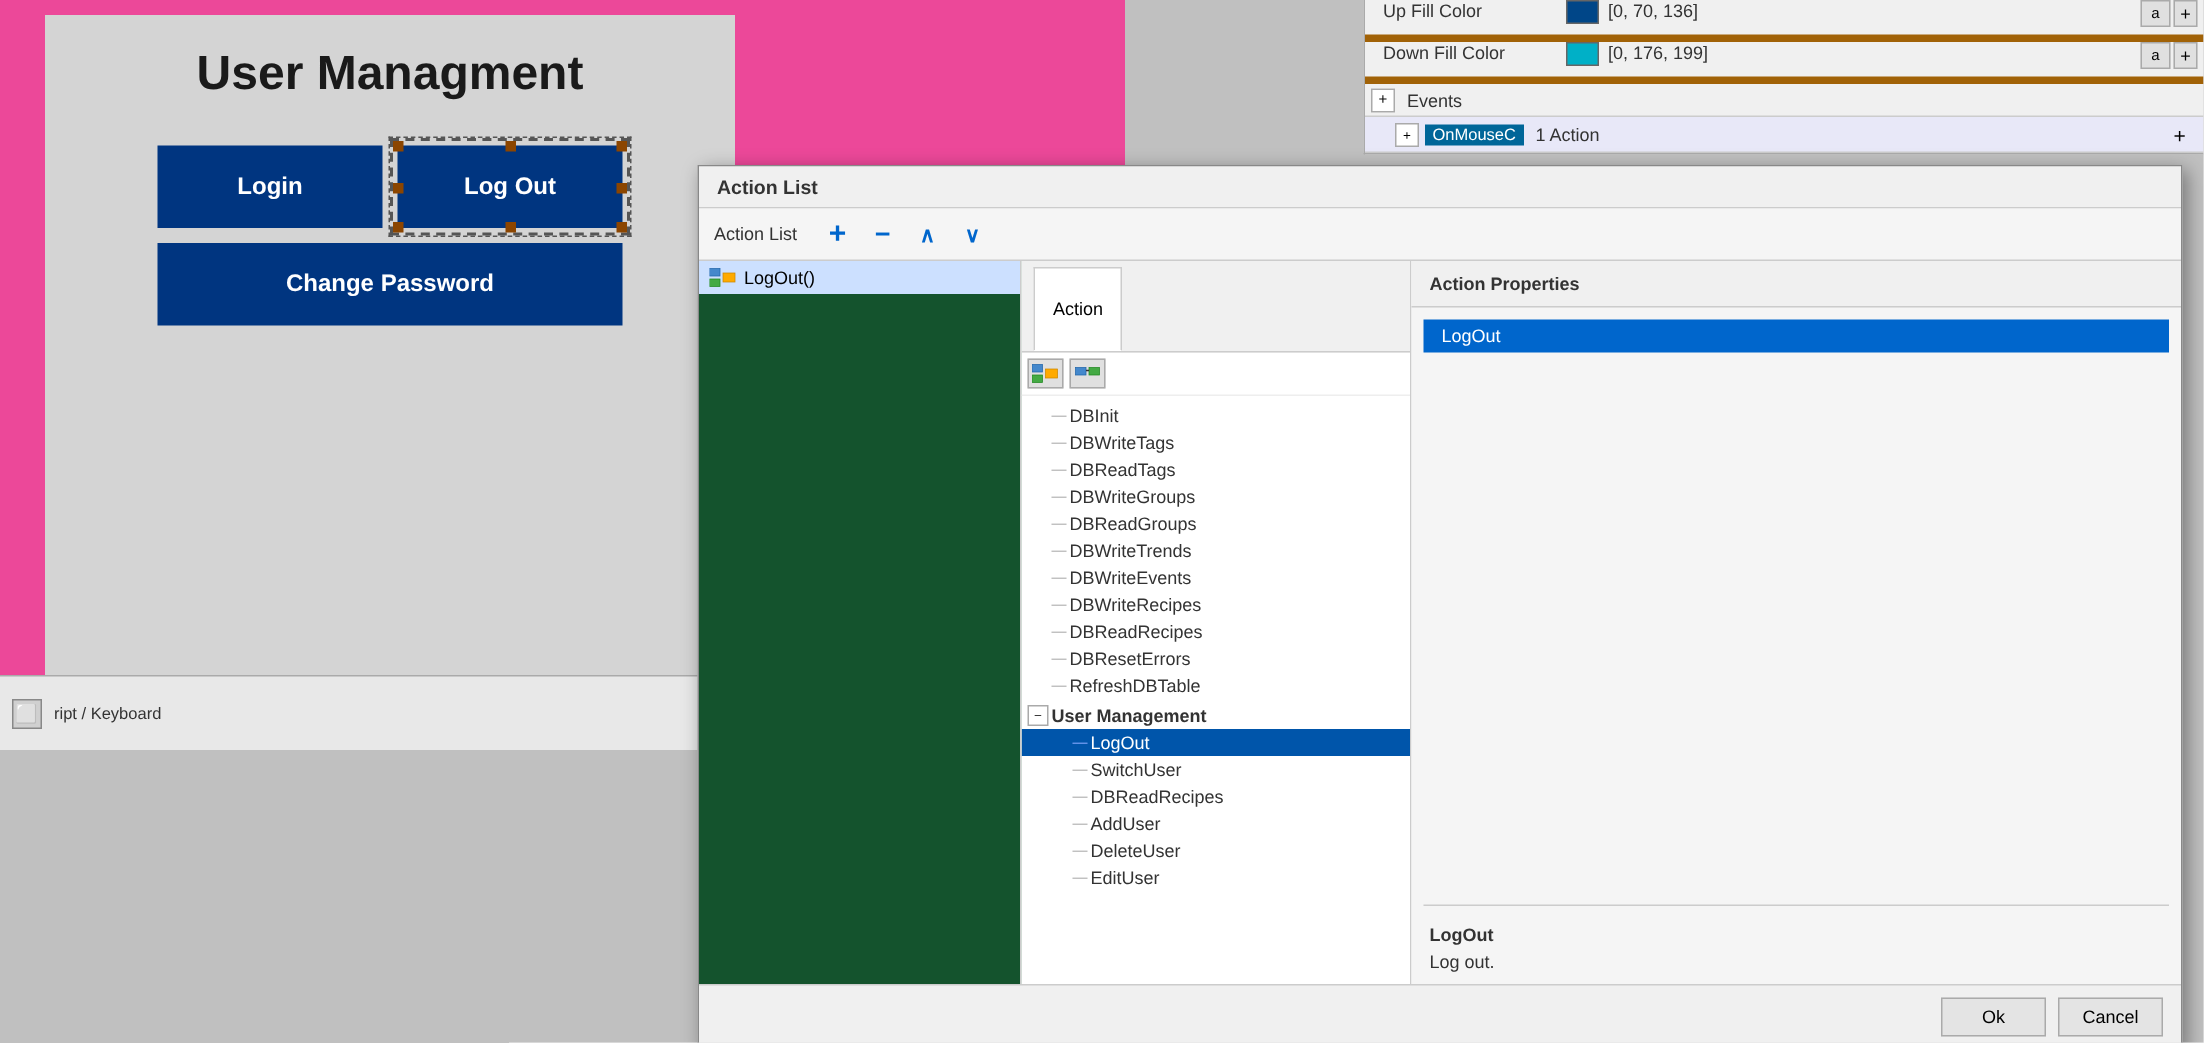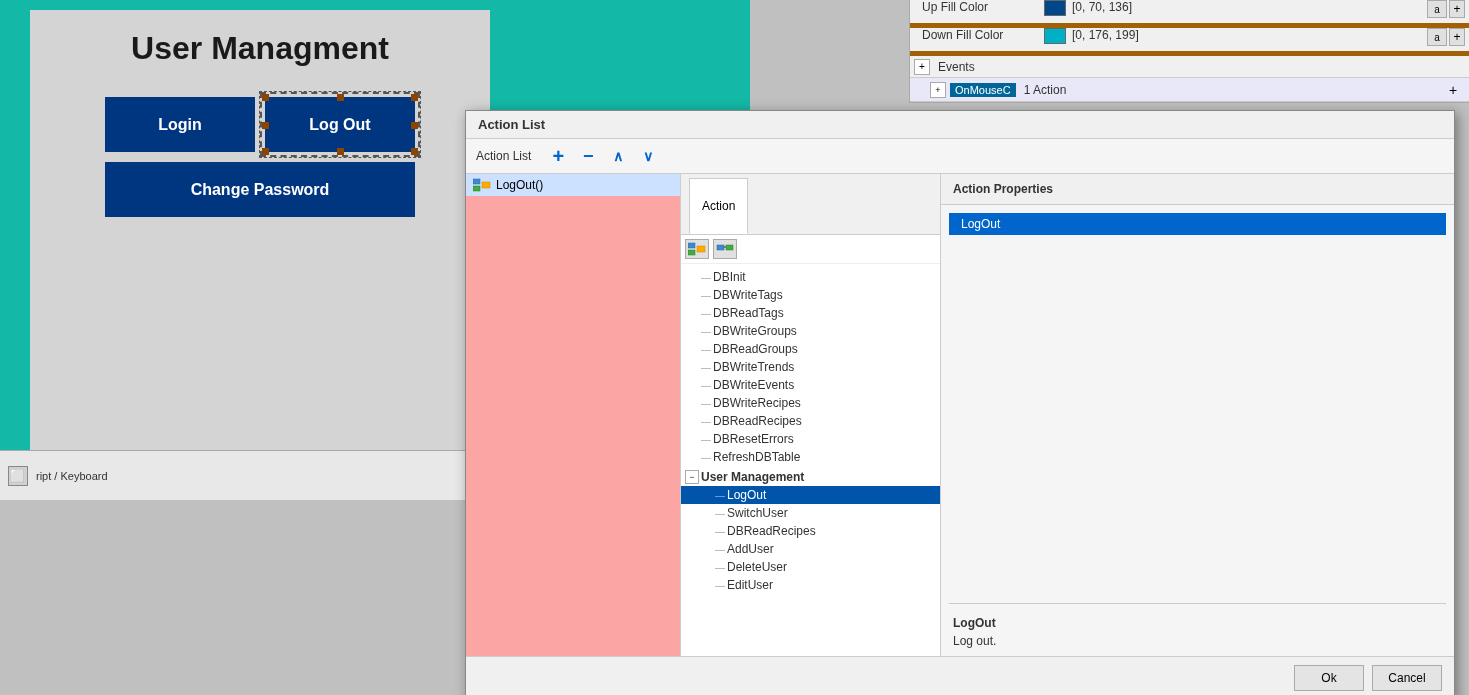--- a/index.html
+++ b/index.html
@@ -12,21 +12,21 @@
       overflow: hidden;
       position: relative;
     }
 
     
     .canvas-area {
       position: absolute;
       top: 0; left: 0;
       width: 750px;
       height: 500px;
-      background: #14b8a6;
+      background: #ec4899;
     }
 
     .canvas-content {
       background: #d4d4d4;
       width: 460px;
       height: 440px;
       position: absolute;
       top: 10px;
       left: 30px;
       display: flex;
@@ -309,21 +309,21 @@
     .dialog-body {
       display: flex;
       flex: 1;
       overflow: hidden;
     }
 
     
     .action-list-panel {
       width: 215px;
       border-right: 1px solid #ccc;
-      background: #fca5a5;
+      background: #14532d;
       overflow-y: auto;
     }
 
     .action-item {
       display: flex;
       align-items: center;
       padding: 3px 6px;
       cursor: pointer;
       font-size: 12px;
       background: #cce0ff;

